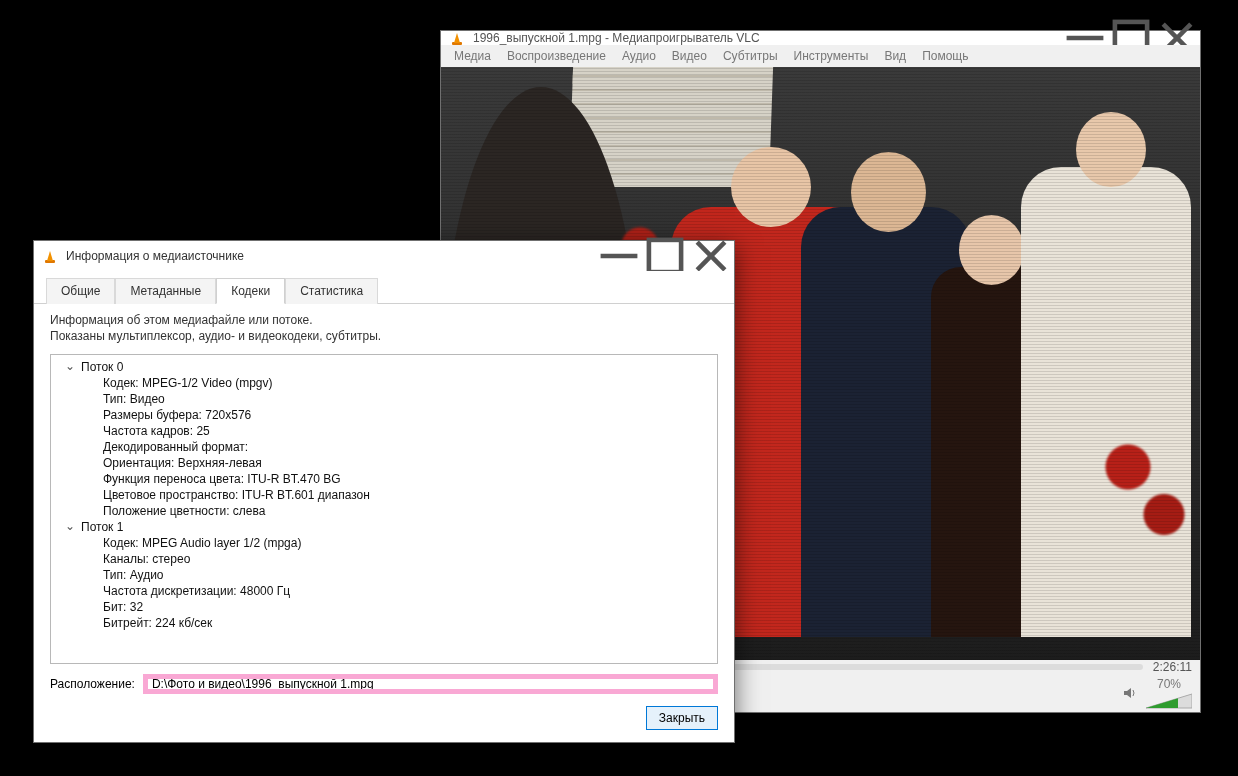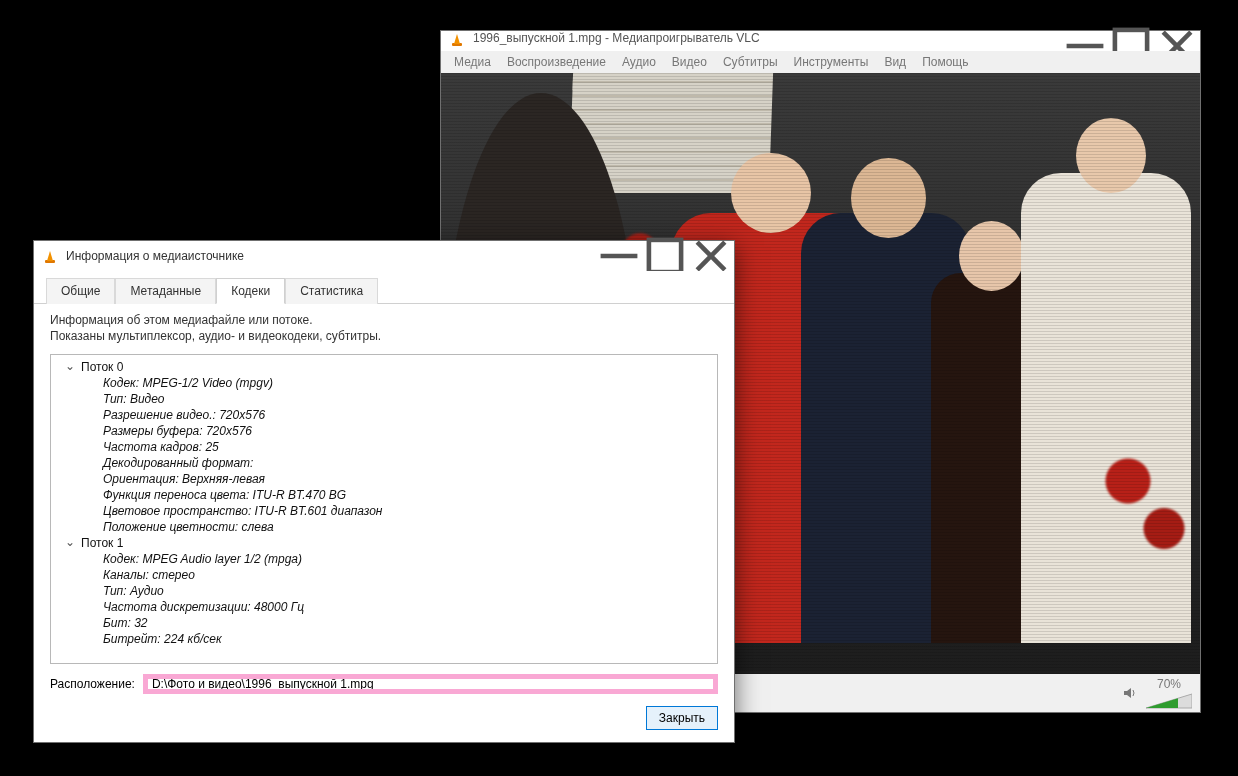--- a/index.html
+++ b/index.html
@@ -9,22 +9,22 @@
   .vlc-main {
     position: absolute;
     left: 440px; top: 30px;
     width: 761px; height: 683px;
     background: #f0f0f0;
     border: 1px solid #707070;
     box-shadow: 0 4px 18px rgba(0,0,0,.5);
     display: flex; flex-direction: column;
   }
   .titlebar {
-    height: 20px; background: #fff;
-    display: flex; 
+    height: 14px; background: #fff;
+    display: flex; align-items: center;
     padding-left: 8px; color: #555; font-size: 12px;
   }
   .titlebar .vlc-icon { width:16px;height:16px; margin-right:8px; display:inline-block;}
   .titlebar-text { flex:1; }
   .win-btns { display:flex; }
   .win-btn { width:46px; height:30px; display:flex; align-items:center; justify-content:center; color:#555; font-size:10px;}
   .menubar {
     height:22px; display:flex; align-items:center;
     padding: 0 6px; gap:2px; background:#f0f0f0; font-size:12px; color:#777;
   }
@@ -122,21 +122,21 @@
   .desc { padding:8px 16px 6px 16px; font-size:12px; color:#333; line-height:1.35;}
   .tree-box {
     margin:4px 16px 0 16px; border:1px solid #b8b8b8; background:#fff;
     flex:1; overflow:auto; font-size:12px; color:#111; padding:4px 8px;
   }
   .node { padding:1px 0 1px 18px; position:relative;}
   .node.root { padding-left:22px;}
   .node.root::before{
     content:"⌄"; position:absolute; left:6px; top:0px; font-size:12px; color:#555;
   }
-  .node.leaf { padding-left:44px;font-style:italic;}
+  .node.leaf { padding-left:44px;}
   .loc-row {
     display:flex; align-items:center; gap:8px; padding:10px 16px 6px 16px; font-size:12px;
   }
   .loc-row input {
     flex:1; height:20px; font-size:12px; padding:0 4px;
     border:5px solid #f9a8d4; background:#fff;
   }
   .dlg-btns { display:flex; justify-content:flex-end; padding:6px 16px 12px 16px;}
   .dlg-btn {
     min-width:72px; height:24px; font-size:12px;
@@ -193,20 +193,24 @@
       <div class="person p-red"></div>
       <div class="person p-suit"></div>
       <div class="person p-girl"></div>
       <div class="person p-woman"></div>
       <div class="flower"></div>
       <div class="flower2"></div>
       <div class="scan"></div>
     </div>
   </div>
 
+  <div class="seekbar">
+    <div class="seek-track"></div>
+    <span class="time">2:26:11</span>
+  </div>
 
   <div class="controlbar">
     <div class="ctl-btn">
       <svg viewBox="0 0 16 16">
           <line x1="2" y1="4" x2="14" y2="4"></line>
           <line x1="2" y1="8" x2="14" y2="8"></line>
           <line x1="2" y1="12" x2="10" y2="12"></line>
         </svg>
     </div>
     <div class="ctl-btn">
@@ -273,21 +277,20 @@
 
   <div class="desc">
     <div>Информация об этом медиафайле или потоке.</div>
     <div>Показаны мультиплексор, аудио- и видеокодеки, субтитры.</div>
   </div>
 
   <div class="tree-box" id="tree">
       <div class="node root">Поток 0</div>
       <div class="node leaf">Кодек: MPEG-1/2 Video (mpgv)</div>
       <div class="node leaf">Тип: Видео</div>
-      <div class="node leaf">Разрешение видео.: 720x576</div>
       <div class="node leaf">Размеры буфера: 720x576</div>
       <div class="node leaf">Частота кадров: 25</div>
       <div class="node leaf">Декодированный формат:</div>
       <div class="node leaf">Ориентация: Верхняя-левая</div>
       <div class="node leaf">Функция переноса цвета: ITU-R BT.470 BG</div>
       <div class="node leaf">Цветовое пространство: ITU-R BT.601 диапазон</div>
       <div class="node leaf">Положение цветности: слева</div>
       <div class="node root">Поток 1</div>
       <div class="node leaf">Кодек: MPEG Audio layer 1/2 (mpga)</div>
       <div class="node leaf">Каналы: стерео</div>

